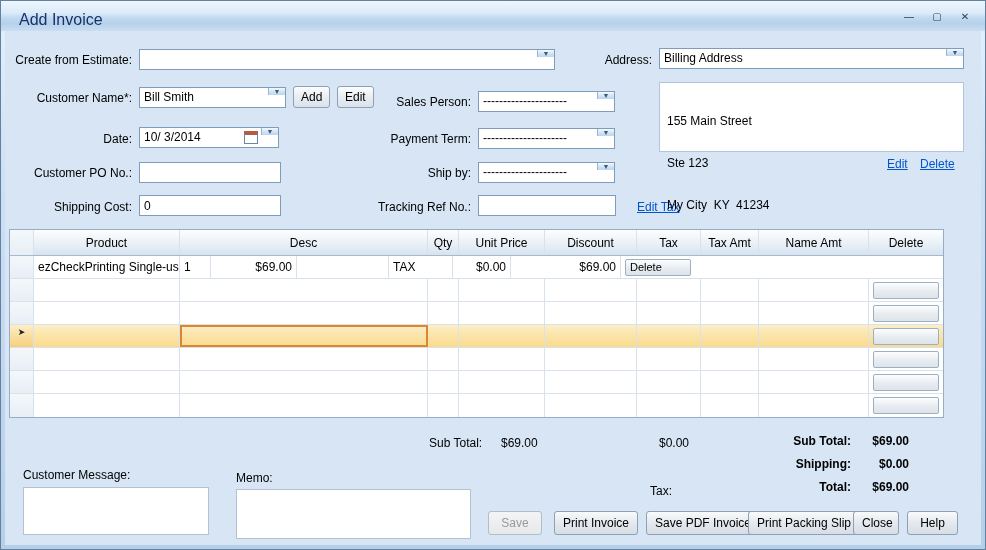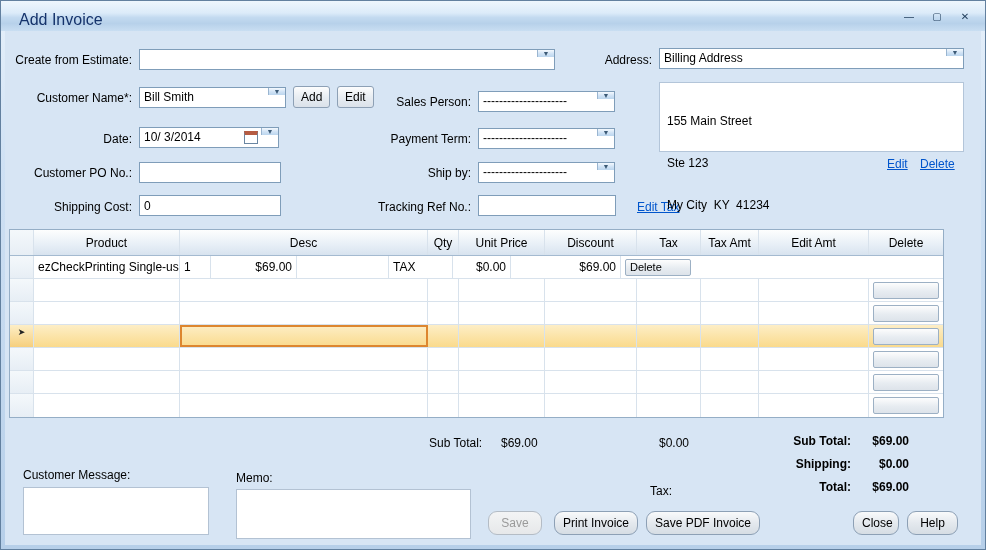--- a/index.html
+++ b/index.html
@@ -55,21 +55,21 @@
     border:1px solid #9cb0c4; border-radius:2px; font: 11px "Liberation Sans","DejaVu Sans",sans-serif;
     text-align:left; padding:0 4px; cursor:pointer; }
 
   .tot { position:absolute; white-space:pre; }
   .summary { position:absolute; left:758px; top:433px; width:150px; }
   .summary .srow { display:flex; justify-content:flex-end; margin-bottom:9px; font-weight:bold; }
   .summary .s-val { width:58px; text-align:right; }
 
   .tarea { position:absolute; background:#fff; border:1px solid #b3c2d3; resize:none; font:inherit; }
   .btn { position:absolute; height:24px; background:linear-gradient(180deg,#f9fafb,#e4e9ee 50%,#d6dde4);
-    border:1px solid #8da0b5; border-radius:9px; font:inherit; padding:0 8px; cursor:pointer; }
+    border:1px solid #8da0b5; border-radius:3px; font:inherit; padding:0 8px; cursor:pointer; }
   .btn:disabled { color:#9a9a9a; background:linear-gradient(180deg,#f3f4f5,#e6e8ea); border-color:#b4bcc5; cursor:default; }
 </style>
 </head>
 <body>
 
 <div class="window">
   <div class="titlebar">
     <span class="title-text">Add Invoice</span>
     <div class="win-controls">
       <span class="win-btn">—</span>
@@ -143,21 +143,21 @@
   <div class="grid">
     <div class="grid-row header">
       <div class="cell c-sel"></div>
       <div class="cell c-product">Product</div>
       <div class="cell c-desc">Desc</div>
       <div class="cell c-qty">Qty</div>
       <div class="cell c-price">Unit Price</div>
       <div class="cell c-disc">Discount</div>
       <div class="cell c-tax">Tax</div>
       <div class="cell c-taxamt">Tax Amt</div>
-      <div class="cell c-total">Edit Amt</div>
+      <div class="cell c-total">Name Amt</div>
       <div class="cell c-del" style="align-items:flex-start;padding-top:6px;">Delete</div>
     </div>
 
     <div class="grid-row">
       <div class="cell c-sel"></div>
       <div class="cell c-product">ezCheckPrinting  Single-us...</div>
       <div class="cell c-qty">1</div>
       <div class="cell c-price">$69.00</div>
       <div class="cell c-disc"></div>
       <div class="cell c-tax">TAX</div>
@@ -280,15 +280,16 @@
   </div>
 
   <span class="lbl" style="left:22px;top:467px;width:120px;text-align:left;">Customer Message:</span>
   <textarea class="tarea" style="left: 22px; top: 486px; width: 186px; height: 48px;"></textarea>
   <span class="lbl" style="left:235px;top:470px;width:60px;text-align:left;">Memo:</span>
   <textarea class="tarea" style="left: 235px; top: 488px; width: 235px; height: 50px;"></textarea>
 
   <button class="btn" style="left:487px;top:510px;width:54px;" disabled="">Save</button>
   <button class="btn" style="left:553px;top:510px;">Print Invoice</button>
   <button class="btn" style="left:645px;top:510px;">Save PDF Invoice</button>
+  <button class="btn" style="left:747px;top:510px;">Print Packing Slip</button>
   <button class="btn" style="left:852px;top:510px;width:46px;">Close</button>
   <button class="btn" style="left:906px;top:510px;width:51px;">Help</button>
 </div>
 
 </body></html>

